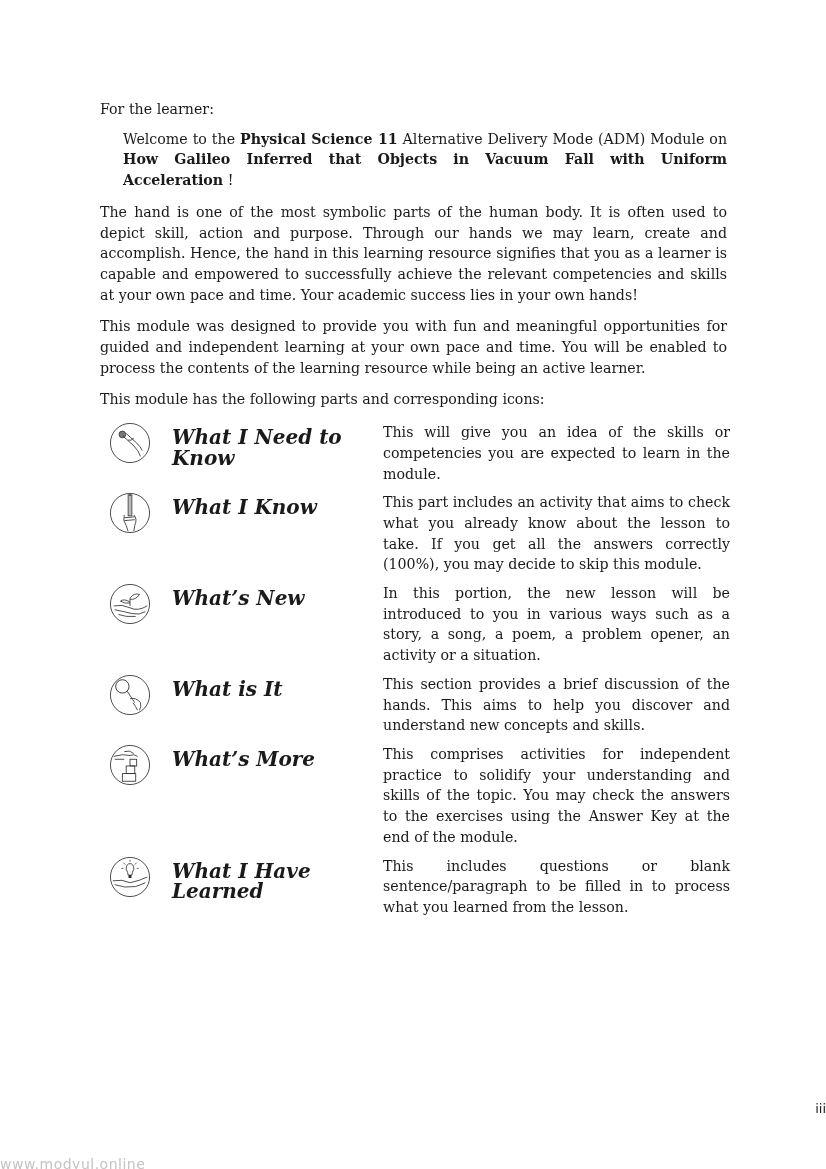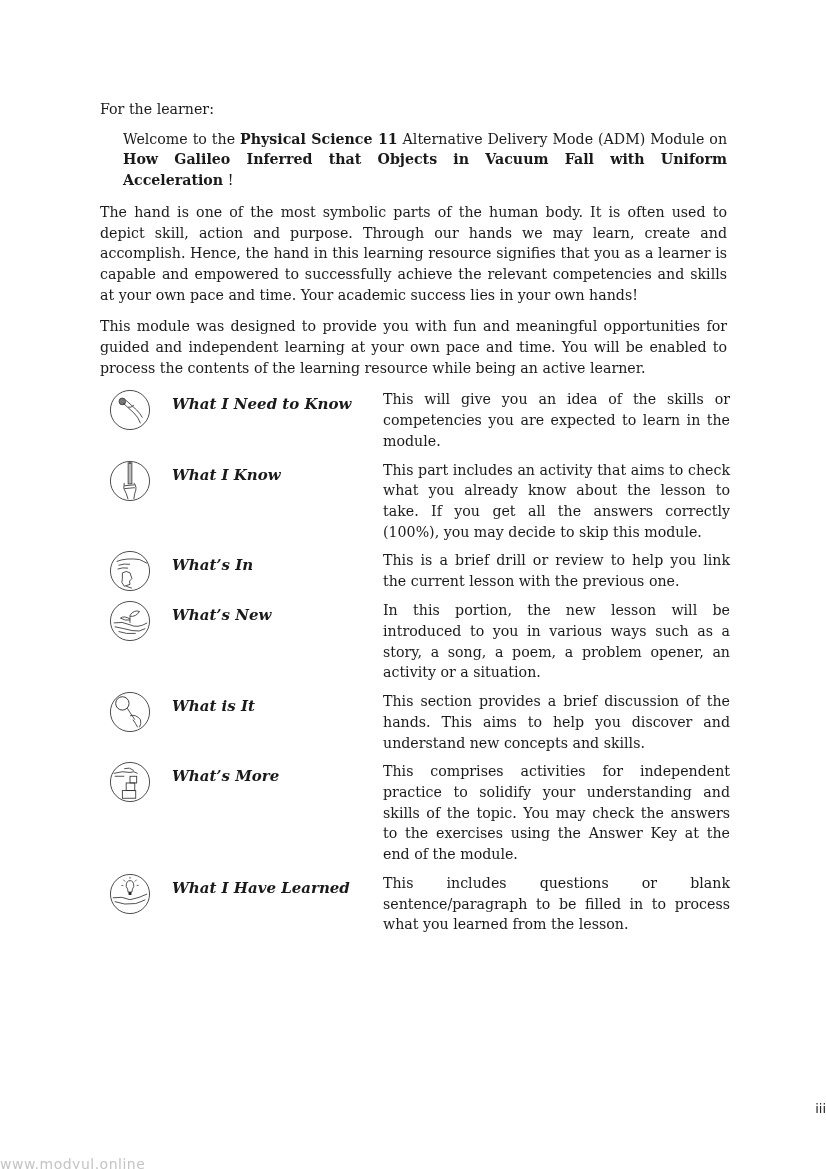--- a/index.html
+++ b/index.html
@@ -13,21 +13,21 @@
   .p-module { margin-bottom: 11px; }
   .p-parts { margin-bottom: 12px; }
   b { font-weight: bold; }
 
   table.parts { border-collapse: collapse; width: 627px; margin-left: 3px; }
   table.parts td { vertical-align: top; padding: 0; }
   td.icon-cell { width: 67px; }
   td.label-cell { width: 205px; }
   td.desc-cell { width: 337px; }
   .icon { width: 42px; height: 42px; margin-left: 6px; display: block; }
-  .label { font-weight: bold; font-style: italic; font-size: 15px; line-height: 20.7px;
+  .label { font-weight: bold; font-style: italic; font-size: 20px; line-height: 20.7px;
            display: block; padding-top: 5px; }
   .desc { font-size: 14.2px; line-height: 20.7px; text-align: justify; display: block; }
   tr.row td { padding-bottom: 8px; }
 
   .footer-page { position: absolute; top: 1101px; left: 0; width: 826px; text-align: right;
                  font-family: "DejaVu Sans", "Liberation Sans", sans-serif; font-size: 13px; color: #222; }
   .footer-site { position: absolute; top: 1156px; left: 0; width: 826px; text-align: left;
                  font-family: "DejaVu Sans", "Liberation Sans", sans-serif; font-size: 14px;
                  color: #c4c4c4; letter-spacing: 0.5px; }
 </style>
@@ -36,20 +36,21 @@
 
 <div class="page">
   <p class="intro">For the learner:</p>
 
   <p class="p-welcome"><span>Welcome to the </span><b>Physical Science 11</b><span> Alternative Delivery Mode (ADM) Module on </span><b>How Galileo Inferred that Objects in Vacuum Fall  with Uniform Acceleration</b><span> !</span></p>
 
   <p class="p-hand">The hand is one of the most symbolic parts of the human body. It is often used to depict skill, action and purpose. Through our hands we may learn, create and accomplish. Hence, the hand in this learning resource signifies that you as a learner is capable and empowered to successfully achieve the relevant competencies and skills at your own pace and time. Your academic success lies in your own hands!</p>
 
   <p class="p-module">This module was designed to provide you with fun and meaningful opportunities for guided and independent learning at your own pace and time. You will be enabled to process the contents of the learning resource while being an active learner.</p>
 
+  <p class="p-parts">This module has the following parts and corresponding icons:</p>
 
   <table class="parts">
 
     <tbody>
         <tr class="row">
       <td class="icon-cell">
         <svg class="icon" viewBox="0 0 44 44">
           <circle cx="22" cy="22" r="20.5" fill="none" stroke="#444" stroke-width="1"></circle>
           <circle cx="14" cy="13" r="3.5" fill="#777" stroke="#333" stroke-width="0.8"></circle>
           <path d="M15 15 L26 25 Q31 30 33 36 M18 12 L29 22 Q33 26 35 30 M20 19 Q23 20 26 17" fill="none" stroke="#333" stroke-width="0.9"></path>
@@ -73,35 +74,20 @@
         </svg>
       </td>
       <td class="label-cell">
             <span class="label">What I Know</span>
           </td>
       <td class="desc-cell">
             <span class="desc">This part includes an activity that aims to check what you already know about the lesson to take. If you get all the answers correctly (100%), you may decide to skip this module.</span>
           </td>
     </tr>
 
-    <tr class="row">
-      <td class="icon-cell">
-        <svg class="icon" viewBox="0 0 44 44">
-          <circle cx="22" cy="22" r="20.5" fill="none" stroke="#444" stroke-width="1"></circle>
-          <path d="M8 12 Q18 8 32 10 Q36 12 40 14 M10 16 Q16 14 22 15 M9 20 Q14 18 20 19" fill="none" stroke="#333" stroke-width="0.9"></path>
-          <path d="M14 24 Q18 21 22 24 L24 30 Q20 32 22 36 L16 38 Q12 34 14 30 Z M18 38 L24 40" fill="none" stroke="#333" stroke-width="0.9"></path>
-        </svg>
-      </td>
-      <td class="label-cell">
-            <span class="label">What’s In</span>
-          </td>
-      <td class="desc-cell">
-            <span class="desc">This is a brief drill or review to help you link the current lesson with the previous one.</span>
-          </td>
-    </tr>
 
     <tr class="row">
       <td class="icon-cell">
         <svg class="icon" viewBox="0 0 44 44">
           <circle cx="22" cy="22" r="20.5" fill="none" stroke="#444" stroke-width="1"></circle>
           <path d="M22 24 L22 16 Q26 10 32 12 Q28 18 22 17 M22 20 Q16 16 12 19 Q17 22 22 21" fill="none" stroke="#333" stroke-width="0.9"></path>
           <path d="M5 24 Q14 22 22 26 Q30 30 40 24 M6 28 Q16 30 24 32 Q32 34 38 30 M10 33 Q18 36 28 35" fill="none" stroke="#333" stroke-width="0.9"></path>
         </svg>
       </td>
       <td class="label-cell">

